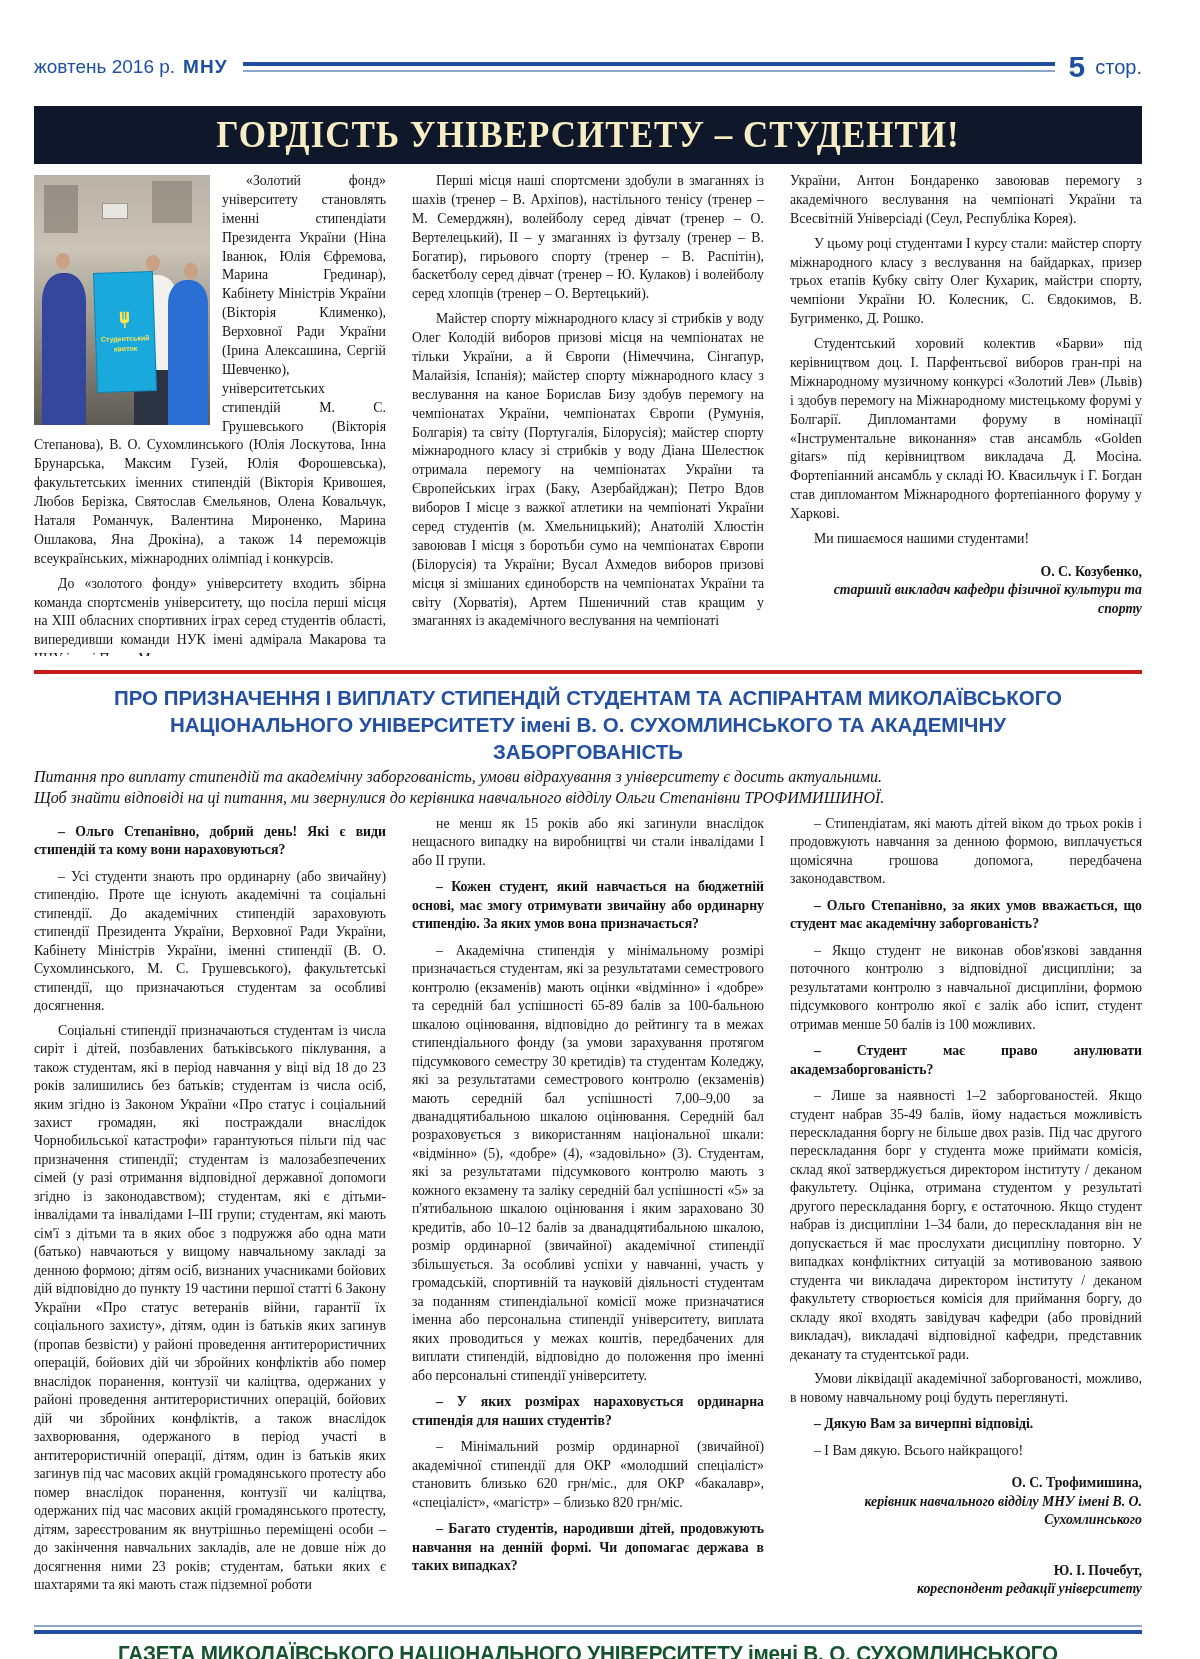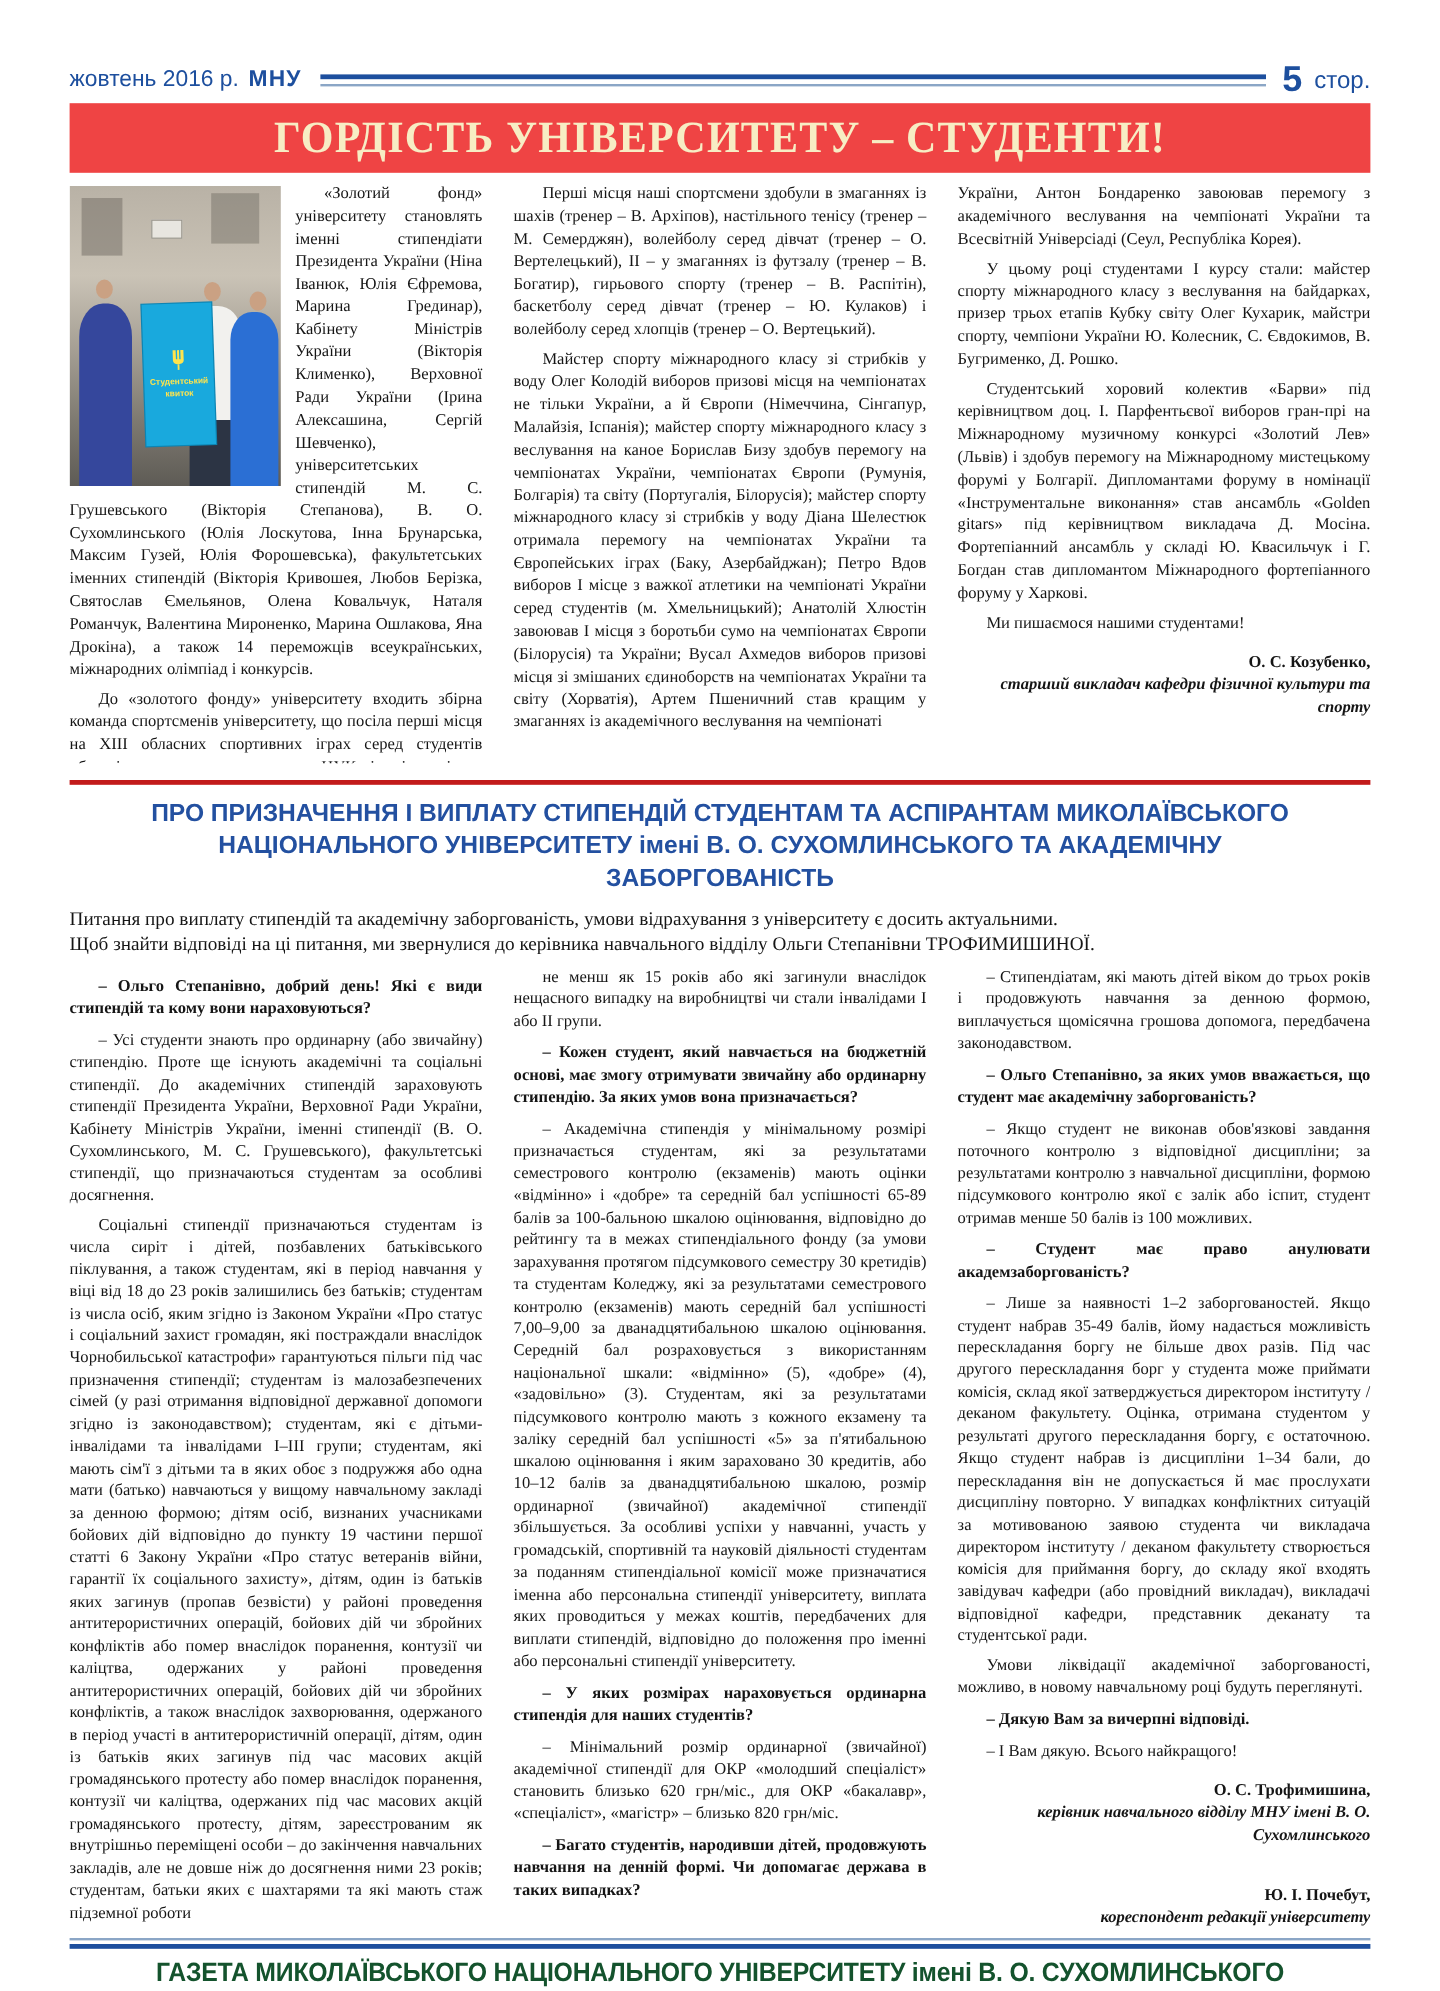--- a/index.html
+++ b/index.html
@@ -2,32 +2,32 @@
 <html><head>
 <meta charset="utf-8">
 <style>
   html,body{margin:0;padding:0;}
   body{
     width:1200px;height:1659px;overflow:hidden;background:#ffffff;
     font-family:"Liberation Serif", serif;color:#151515;
     -webkit-font-smoothing:antialiased;
   }
   *{box-sizing:border-box;}
-  .page{width:1200px;height:1659px;padding:50px 58px 0 58px;}
+  .page{width:1200px;height:1659px;padding:50px 58px 0 34px;}
 
   
   .masthead{display:flex;align-items:center;height:34px;font-family:"Liberation Sans", sans-serif;color:#1d4f9e;}
   .m-date{font-size:19px;white-space:nowrap;}
   .m-logo{font-size:19px;font-weight:bold;margin-left:8px;letter-spacing:1px;white-space:nowrap;}
   .m-rule{flex:1;height:10px;border-top:4px solid #1d4f9e;border-bottom:2px solid #8ba6c6;margin:0 14px 0 16px;}
   .m-num{font-size:30px;font-weight:bold;white-space:nowrap;}
   .m-word{font-size:20px;margin-left:10px;white-space:nowrap;}
 
   
-  .banner{margin-top:2px;height:58px;background:#ef4444;display:flex;align-items:center;justify-content:center;}
+  .banner{margin-top:22px;height:58px;background:#0f172a;display:flex;align-items:center;justify-content:center;}
   .banner-title{color:#f7edc4;font-size:35px;font-weight:bold;letter-spacing:1px;font-family:"Liberation Serif",serif;transform:scaleY(1.06);}
 
   
   .a1-cols{display:flex;gap:26px;margin-top:8px;height:484px;overflow:hidden;}
   .col{flex:1 1 0;min-width:0;}
   .a1-cols p{margin:0 0 6px 0;font-size:13.8px;line-height:1.37;text-align:justify;text-indent:24px;}
   p.cont{text-indent:0;}
 
   
   .photo{float:left;width:176px;height:250px;margin:3px 12px 5px 0;position:relative;overflow:hidden;
@@ -51,21 +51,21 @@
   
   .sig{text-align:right;margin-top:14px;font-size:13.8px;line-height:1.34;}
   .sig .s-name{font-weight:bold;}
   .sig .s-title{font-weight:bold;font-style:italic;}
   .sig .entry{margin-bottom:7px;}
 
   
   .red-rule{margin-top:14px;height:4px;background:#c21b1b;}
   .a2-title{margin:10px auto 0 auto;max-width:1020px;text-align:center;color:#2350a0;
             font-family:"Liberation Sans",sans-serif;font-weight:bold;font-size:20.5px;line-height:1.32;}
-  .intro{margin-top:12px;font-size:16px;line-height:1.3;}
+  .intro{margin-top:2px;font-style:italic;font-size:16px;line-height:1.3;}
   .intro p{margin:0;}
 
   
   .qa-cols{display:flex;gap:26px;margin-top:6px;height:800px;overflow:hidden;}
   .qa-cols p{margin:0 0 6px 0;font-size:13.8px;line-height:1.34;text-align:justify;text-indent:24px;}
   .qa-cols p.q{font-weight:bold;margin:8px 0 8px 0;}
   .qa-cols p.gap{margin-top:8px;}
 
   
   .bottom-rule{margin-top:10px;height:9px;border-top:2px solid #8ba6c6;border-bottom:4px solid #1d4f9e;}

